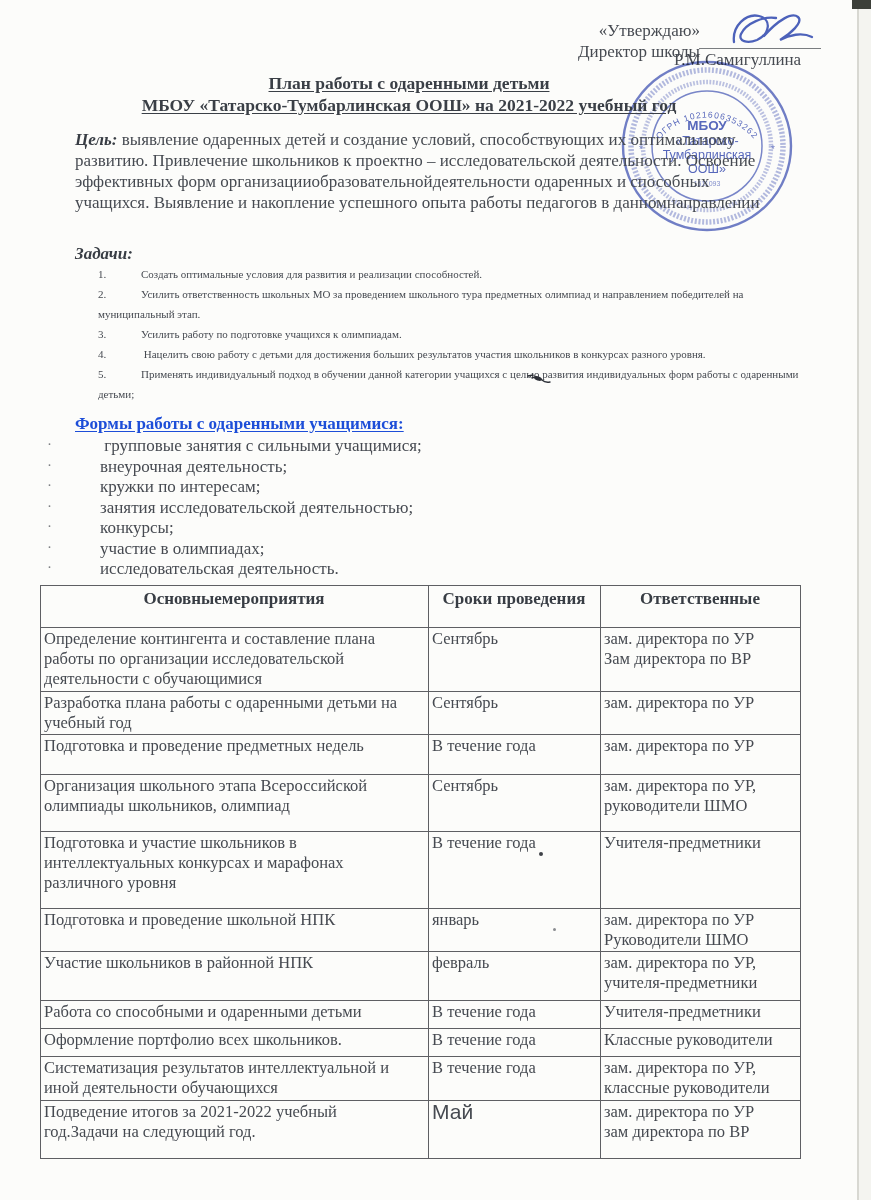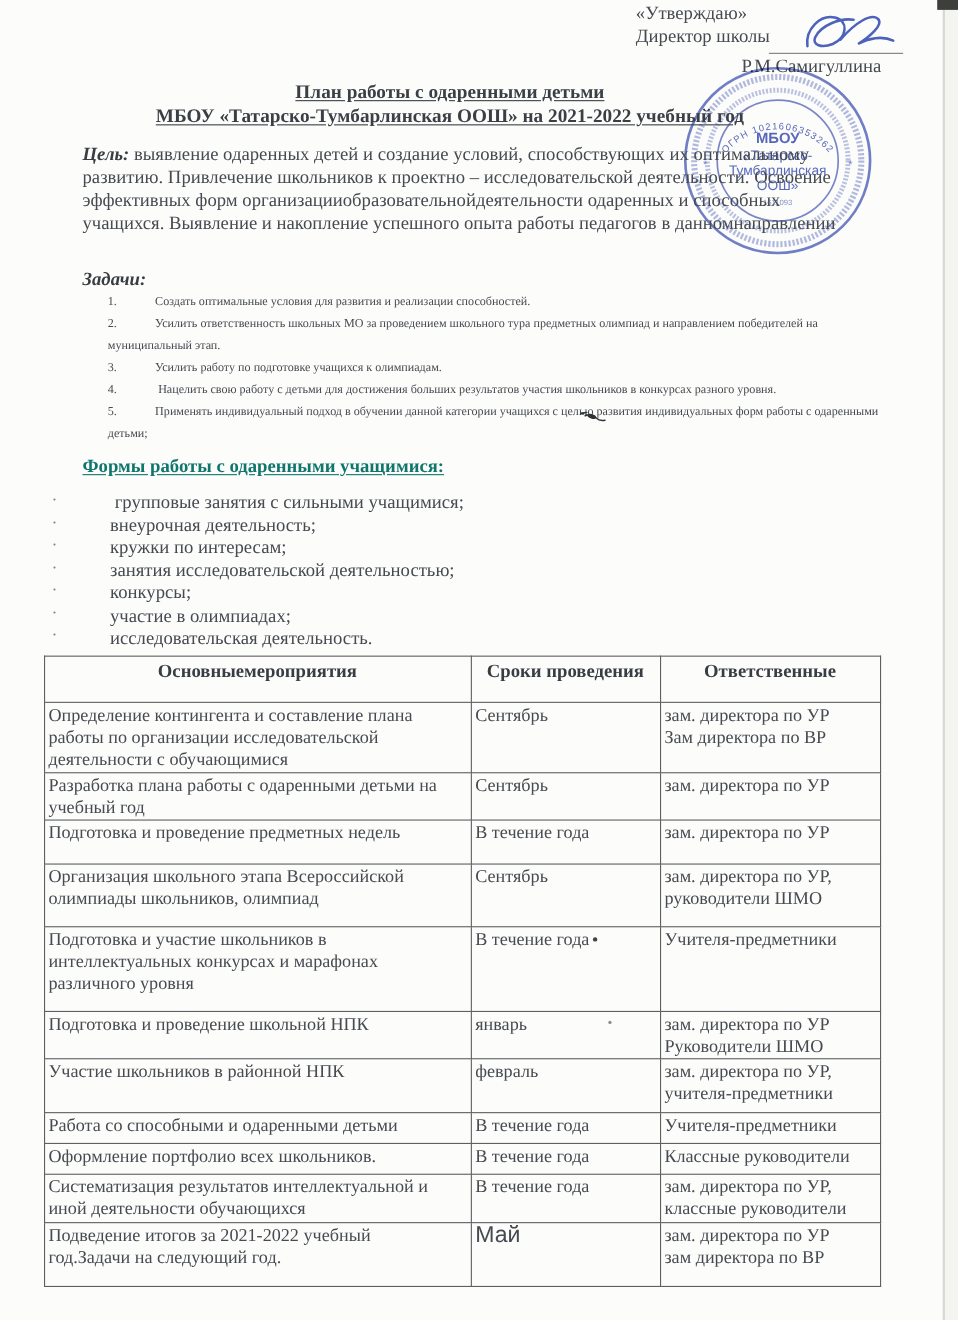--- a/index.html
+++ b/index.html
@@ -9,41 +9,41 @@
     background:#fcfcfa; overflow:hidden;
     font-family:"Liberation Serif", serif;
     color:#464a51;
   }
   
   .scan-strip { position:absolute; right:0; top:0; width:13px; height:1200px; background:#f4f4f0; }
   .scan-line { position:absolute; left:857px; top:6px; width:2px; height:1194px; background:#d8d8d2; }
   .scan-corner { position:absolute; left:852px; top:0; width:19px; height:9px; background:#3d403a; filter:blur(.6px); }
 
   
-  .approval { position:absolute; left:578px; top:1px; font-size:17px; line-height:21px; }
+  .approval { position:absolute; left:578px; top:20px; font-size:17px; line-height:21px;text-align:right; }
   .sig-line { position:absolute; left:699px; top:48px; width:122px; height:1px; background:#7a7d80; }
   .director-name { position:absolute; left:649px; top:50px; font-size:17px;margin-left:25px; }
   .signature { position:absolute; left:726px; top:8px; }
 
   
   .stamp { position:absolute; left:619px; top:58px; mix-blend-mode:multiply; opacity:.92; }
   .stamp text { font-family:"Liberation Sans", sans-serif; }
 
   
   .content { position:absolute; left:0; top:0; width:809px; padding:72px 66px 0 75px; }
   .title { text-align:center; font-weight:bold; font-size:17.5px; line-height:22px; color:#3a3f46; }
   .title div { text-decoration:underline; text-underline-offset:2px; }
   .goal { margin-top:13px; width:712px; font-size:17px; line-height:21px; text-align:left; }
   .goal b, .tasks-heading { color:#383d44;font-style:italic; }
   .tasks-heading { font-weight:bold; font-size:17px; line-height:20px;margin-top:31px; }
   .tasks-list { font-size:11px; line-height:20px; width:716px;margin-left:23px; }
   .task-num { display:inline-block; width:43px; }
   .forms-heading { margin-top:9px; font-weight:bold; font-size:17px; line-height:22px;
-    text-decoration:underline; text-underline-offset:2px; color:#0f766e; }
-  .forms-list { list-style:none; margin:12px 0 0 25px; font-size:17px; line-height:20.5px; width:600px; }
+    text-decoration:underline; text-underline-offset:2px; color:#1d4ed8; }
+  .forms-list { list-style:none; margin:1px 0 0 25px; font-size:17px; line-height:20.5px; width:600px; }
   .forms-list li { position:relative; }
   .forms-list li::before { content:"·"; position:absolute; left:-53px; top:-2px; color:#7e8185; font-size:15px; }
 
   
   table { border-collapse:collapse; margin:5px 0 0 -35px; width:760px; table-layout:fixed;
     font-size:16.5px; line-height:20px; }
   th, td { border:1px solid #5e5f63; vertical-align:top; padding:1px 4px 1px 3px; }
   th { font-weight:bold; font-size:17px; color:#383d44; padding-top:3px; }
   col.c1 { width:388px; } col.c2 { width:172px; } col.c3 { width:200px; }
   thead tr { height:42px; }

